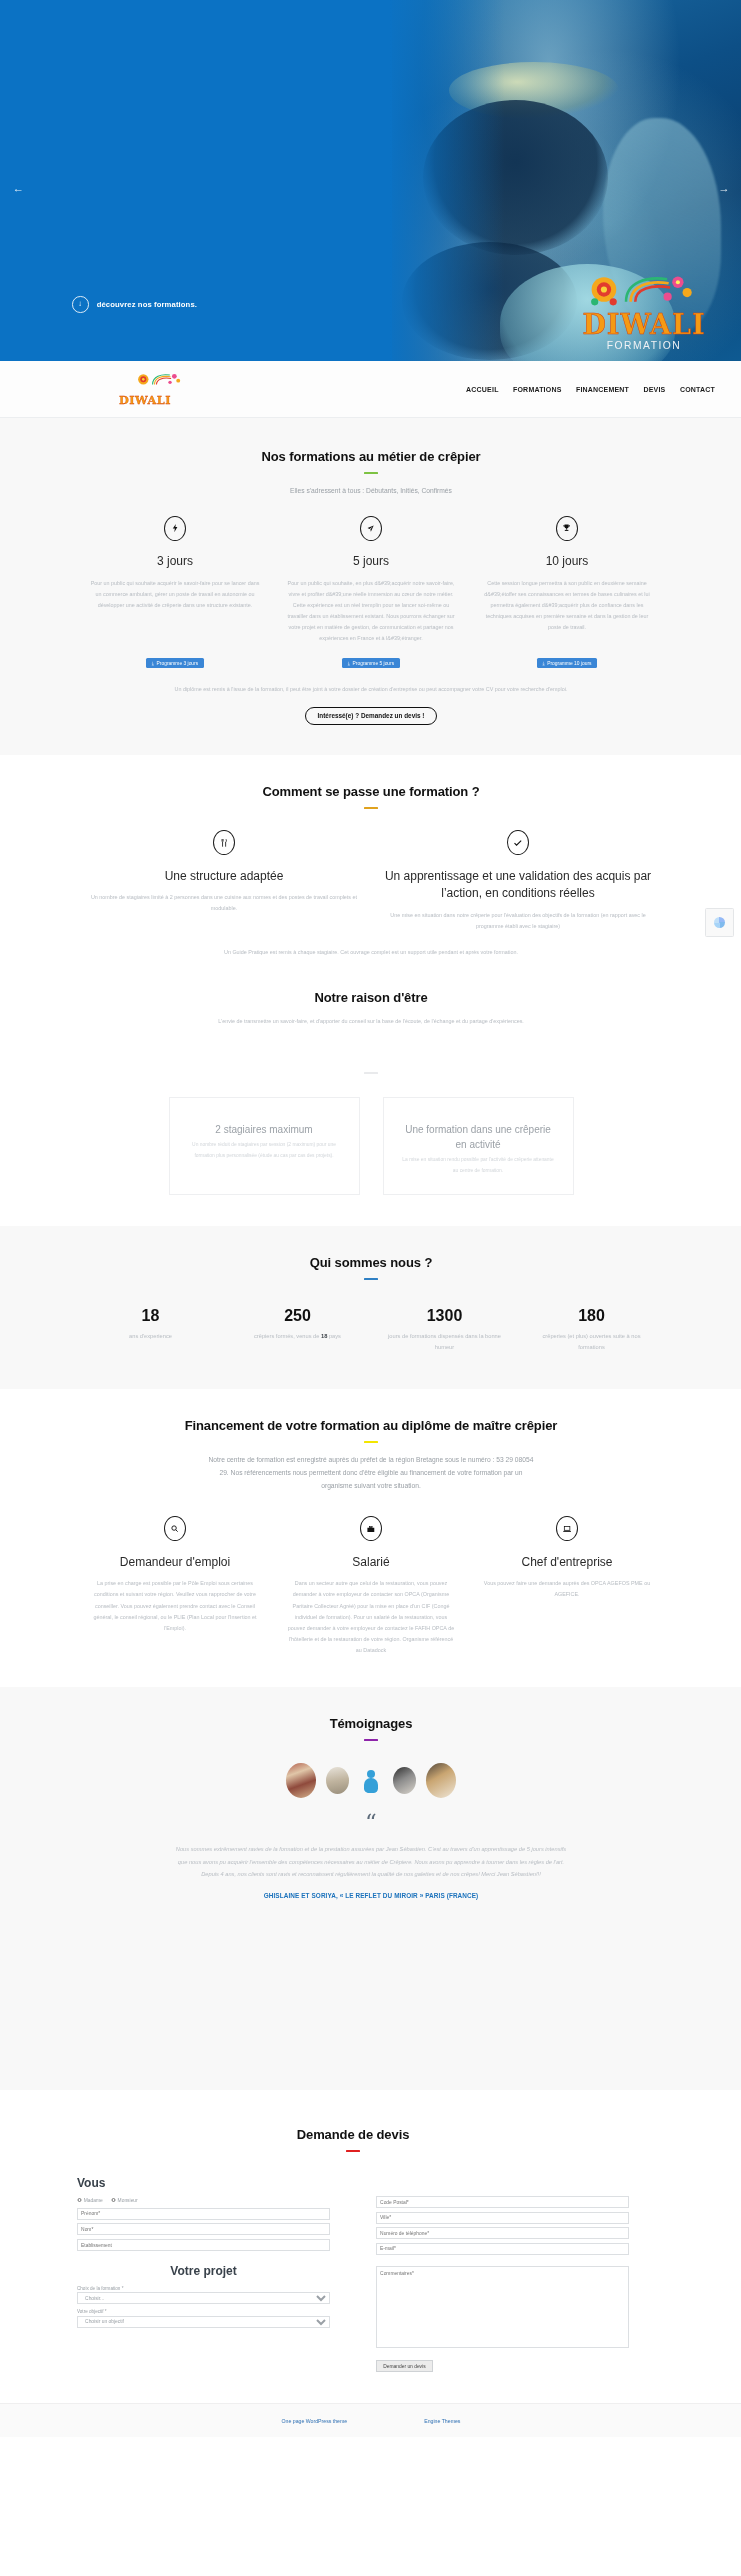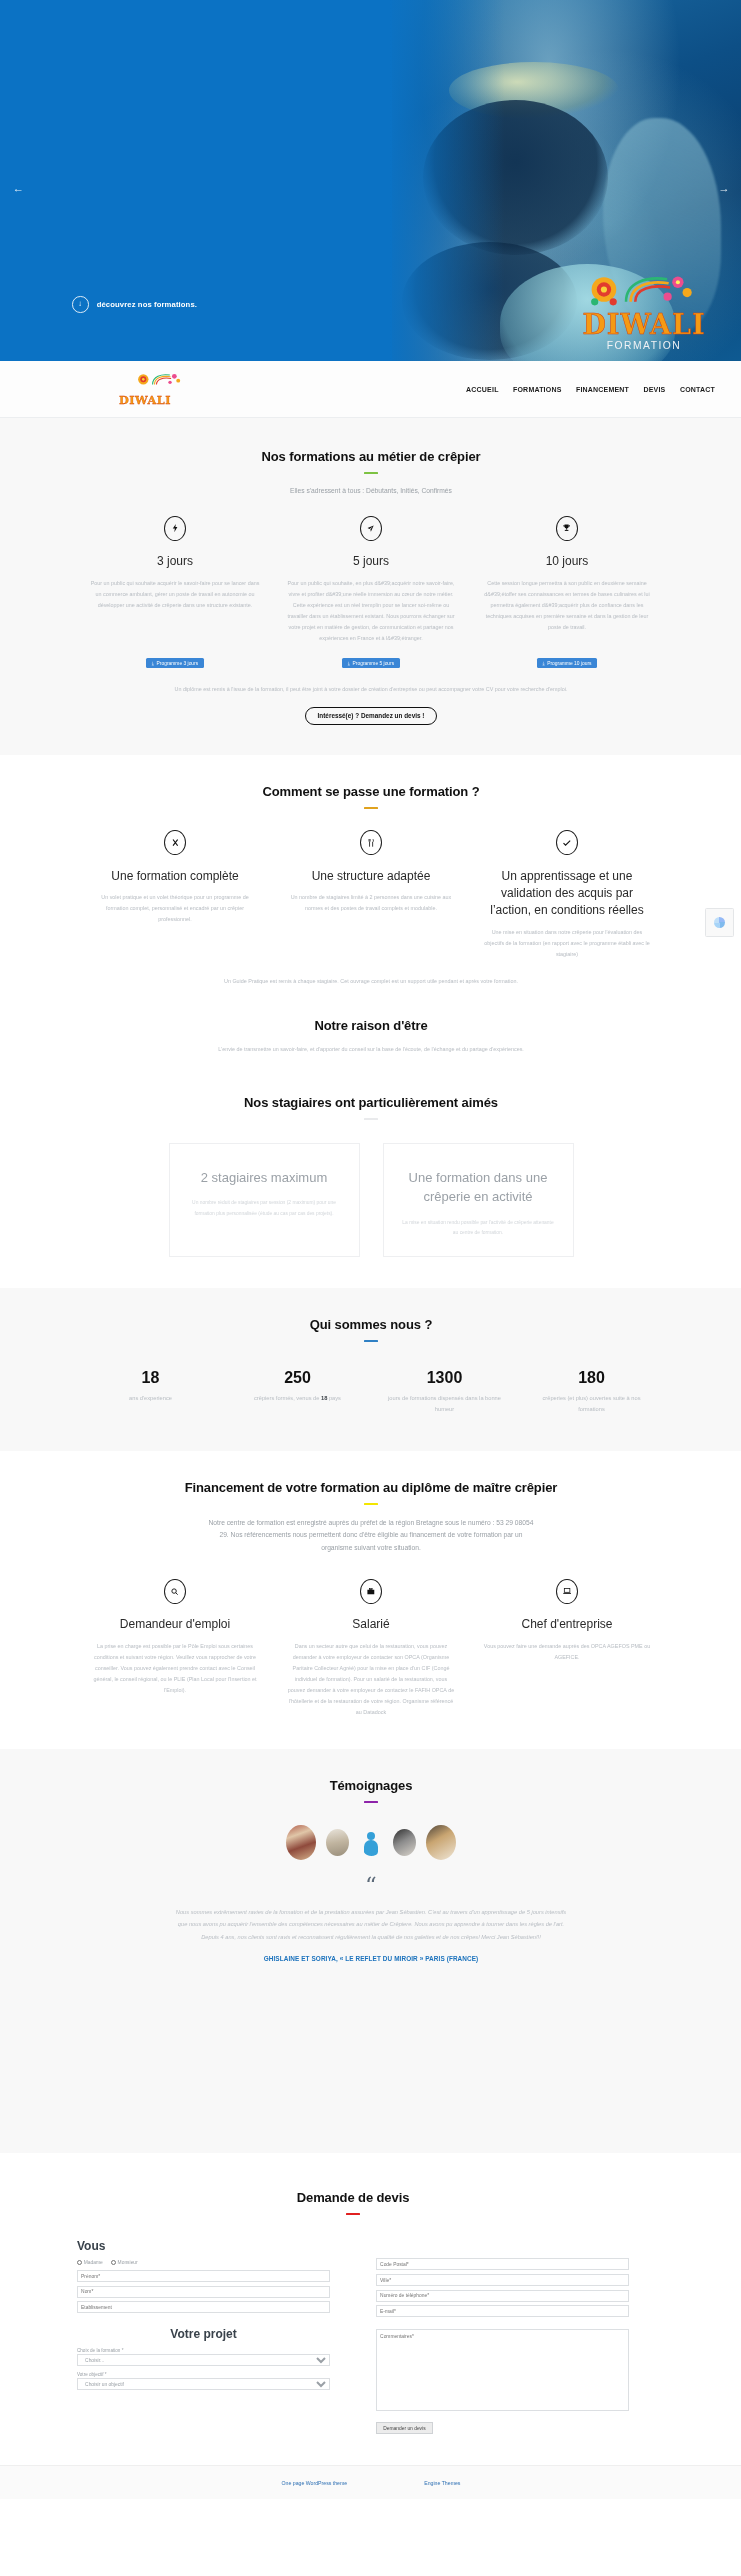--- a/index.html
+++ b/index.html
@@ -206,21 +206,21 @@
 
   
   .cards2 {
     display: flex; justify-content: center; gap: 23px; margin-top: 23px;
   }
   .card {
     width: 191px; min-height: 93px;
     border: 0.5px solid #eeeff1; background: #fff;
     padding: 24px 17.5px 17.5px; text-align: center;
   }
-  .card-title { font-size: 13px; color: #9ba1a7; line-height: 1.5; margin-bottom: 11px; }
+  .card-title { font-size: 10px; color: #9ba1a7; line-height: 1.5; margin-bottom: 3px; }
   .card-text  { font-size: 4.9px; color: #d2d6da; line-height: 2.1; }
 
   
   .stats { display: flex; margin-top: 27px; }
   .stat { flex: 1; text-align: center; padding: 0 11.3px; }
   .stat-num { font-size: 16px; font-weight: 700; color: #111; line-height: 1.1; }
   .stat-lbl { font-size: 5.7px; color: #b7bcc2; line-height: 1.95; margin-top: 6.2px; }
   .stat-lbl b { color: #3d4349; font-weight: 700; }
 
   
@@ -446,29 +446,20 @@
   </div>
 </div>
 
 <div class="section sec-white" style="padding-top:29px;padding-bottom:13.4px;">
   <div class="sec-title">Comment se passe une formation ?</div>
   <div class="underline" style="background:#e0a21e"></div>
 
   <div class="cols3" style="margin-top:21.6px;">
     <div class="col3">
       <div class="icon-circle">
-        <svg width="6.7" height="7.2" viewBox="0 0 13 14">
-          <path d="M2 1 L11 13 M11 1 L2 13" stroke="#111" stroke-width="2.2" fill="none"></path>
-        </svg>
-      </div>
-      <div class="col-title">Une formation complète</div>
-      <div class="col-text">Un volet pratique et un volet théorique pour un programme de formation complet, personnalisé et encadré par un crêpier professionnel.</div>
-    </div>
-    <div class="col3">
-      <div class="icon-circle">
         <svg width="6.2" height="7.7" viewBox="0 0 12 15">
           <path d="M2 0 v5 M4 0 v5 M3 5 v10" stroke="#111" stroke-width="1.6" fill="none"></path>
           <path d="M9 0 c2 0 2 6 0 6 v9" stroke="#111" stroke-width="1.6" fill="none"></path>
         </svg>
       </div>
       <div class="col-title">Une structure adaptée</div>
       <div class="col-text">Un nombre de stagiaires limité à 2 personnes dans une cuisine aux normes et des postes de travail complets et modulable.</div>
     </div>
     <div class="col3">
       <div class="icon-circle">
@@ -483,21 +474,20 @@
 
   <div class="note">Un Guide Pratique est remis à chaque stagiaire. Cet ouvrage complet est un support utile pendant et après votre formation.</div>
 </div>
 
 <div class="section sec-white" style="padding-top:17.5px;padding-bottom:20.6px;">
   <div class="sec-title">Notre raison d'être</div>
   <div class="note" style="margin-top:9.3px;">L'envie de transmettre un savoir-faire, et d'apporter du conseil sur la base de l'écoute, de l'échange et du partage d'expériences.</div>
 </div>
 
 <div class="section sec-white" style="padding-top:18.5px;padding-bottom:31px;">
-  <div class="sec-title">Nos stagiaires ont particulièrement aimés</div>
   <div class="underline" style="background:#e9eaec"></div>
 
   <div class="cards2">
     <div class="card">
       <div class="card-title">2 stagiaires maximum</div>
       <div class="card-text">Un nombre réduit de stagiaires par session (2 maximum) pour une formation plus personnalisée (étude au cas par cas des projets).</div>
     </div>
     <div class="card">
       <div class="card-title">Une formation dans une crêperie en activité</div>
       <div class="card-text">La mise en situation rendu possible par l'activité de crêperie attenante au centre de formation.</div>

